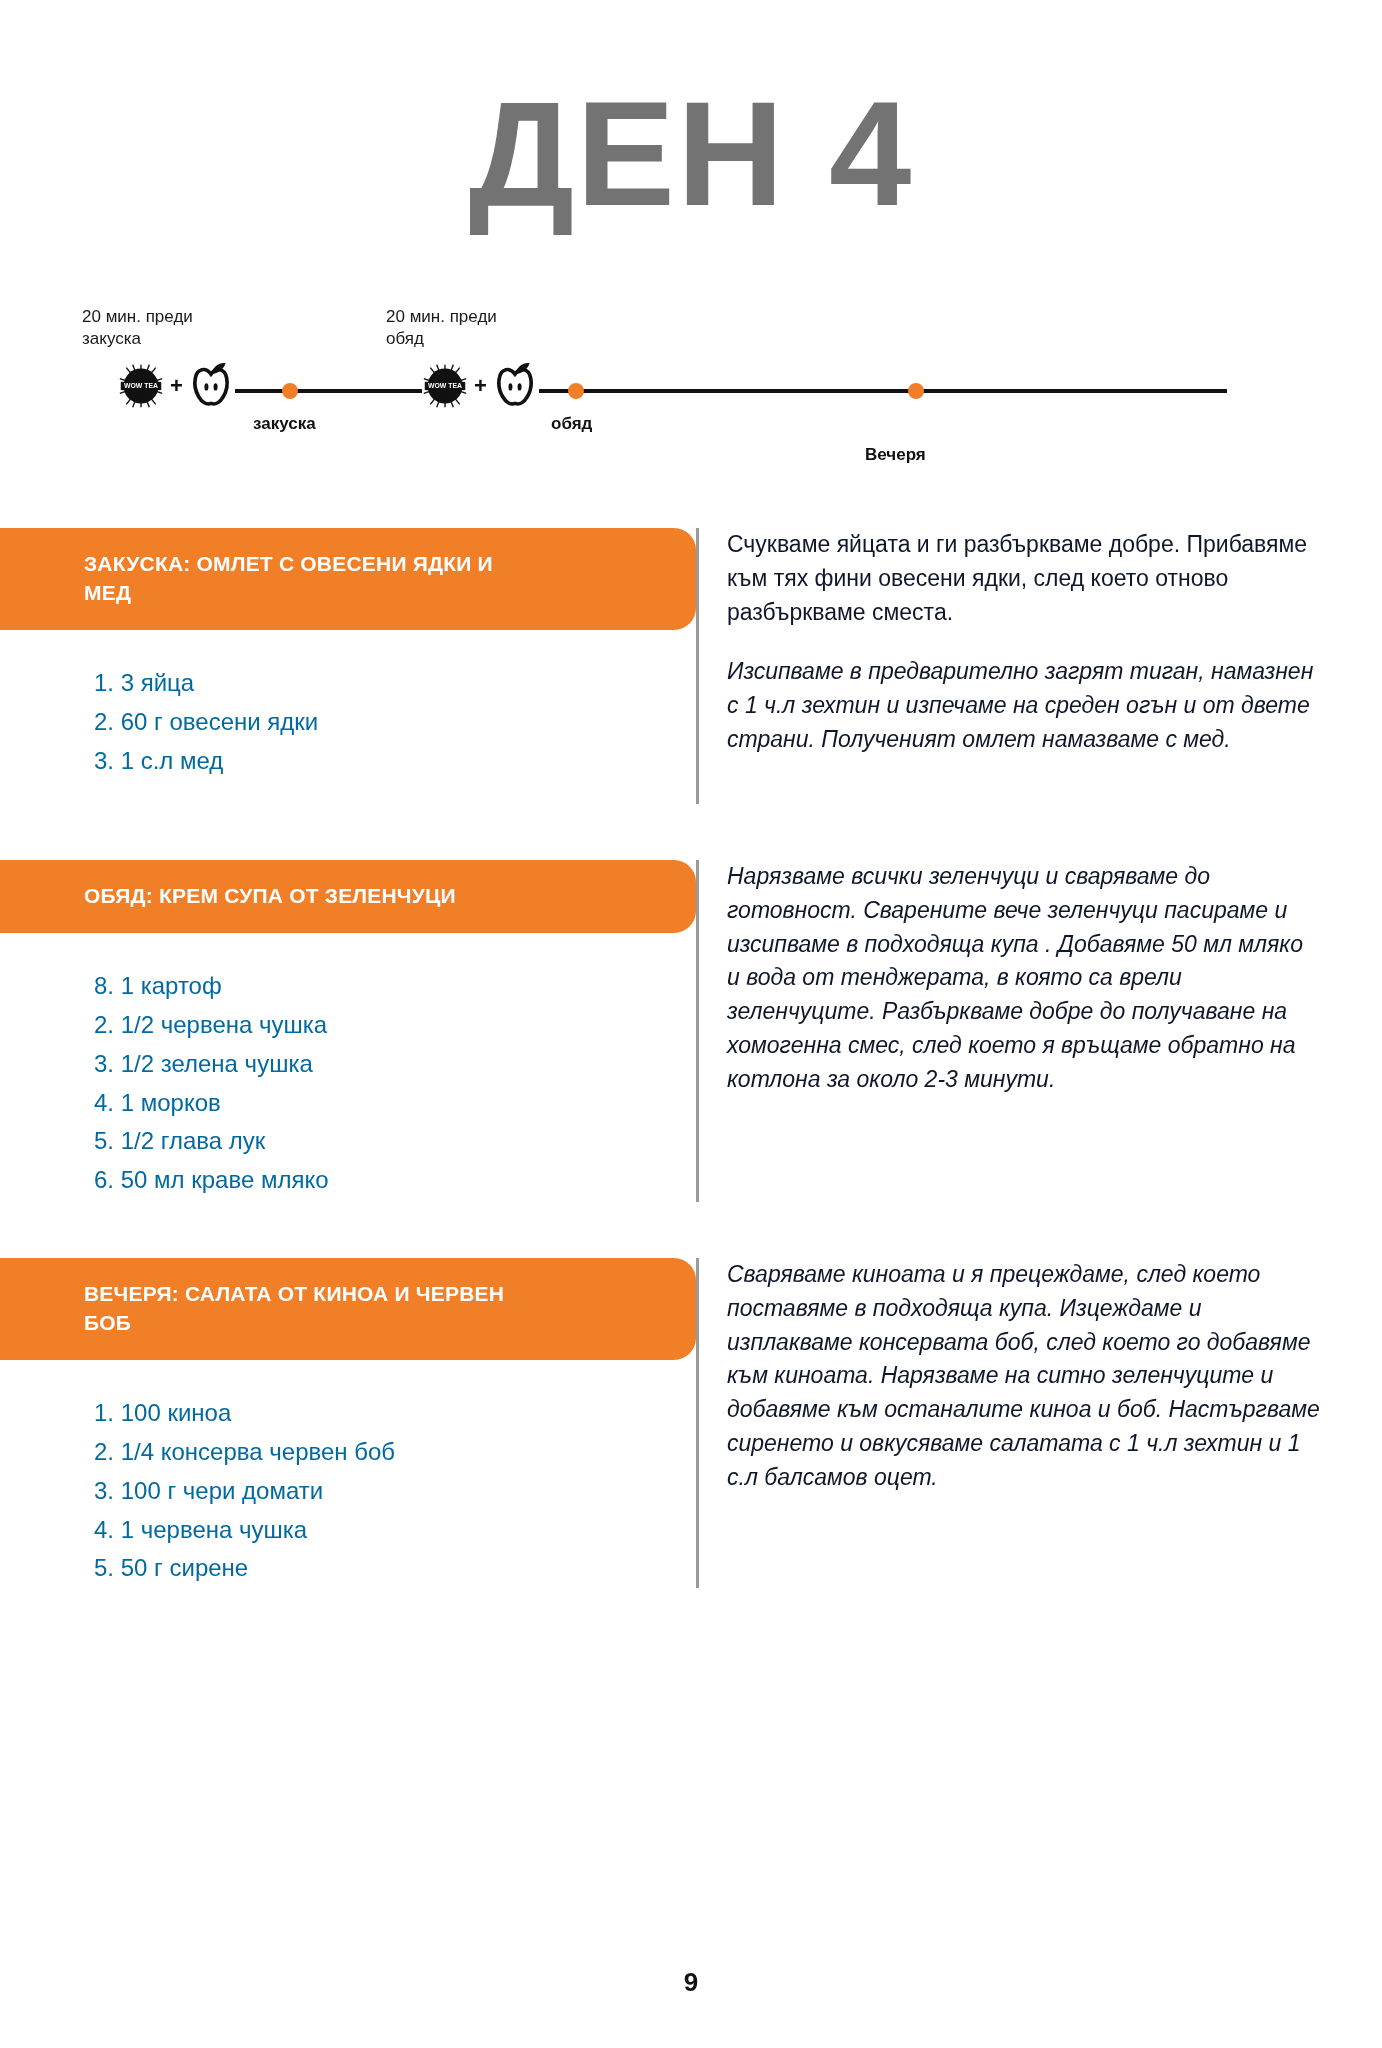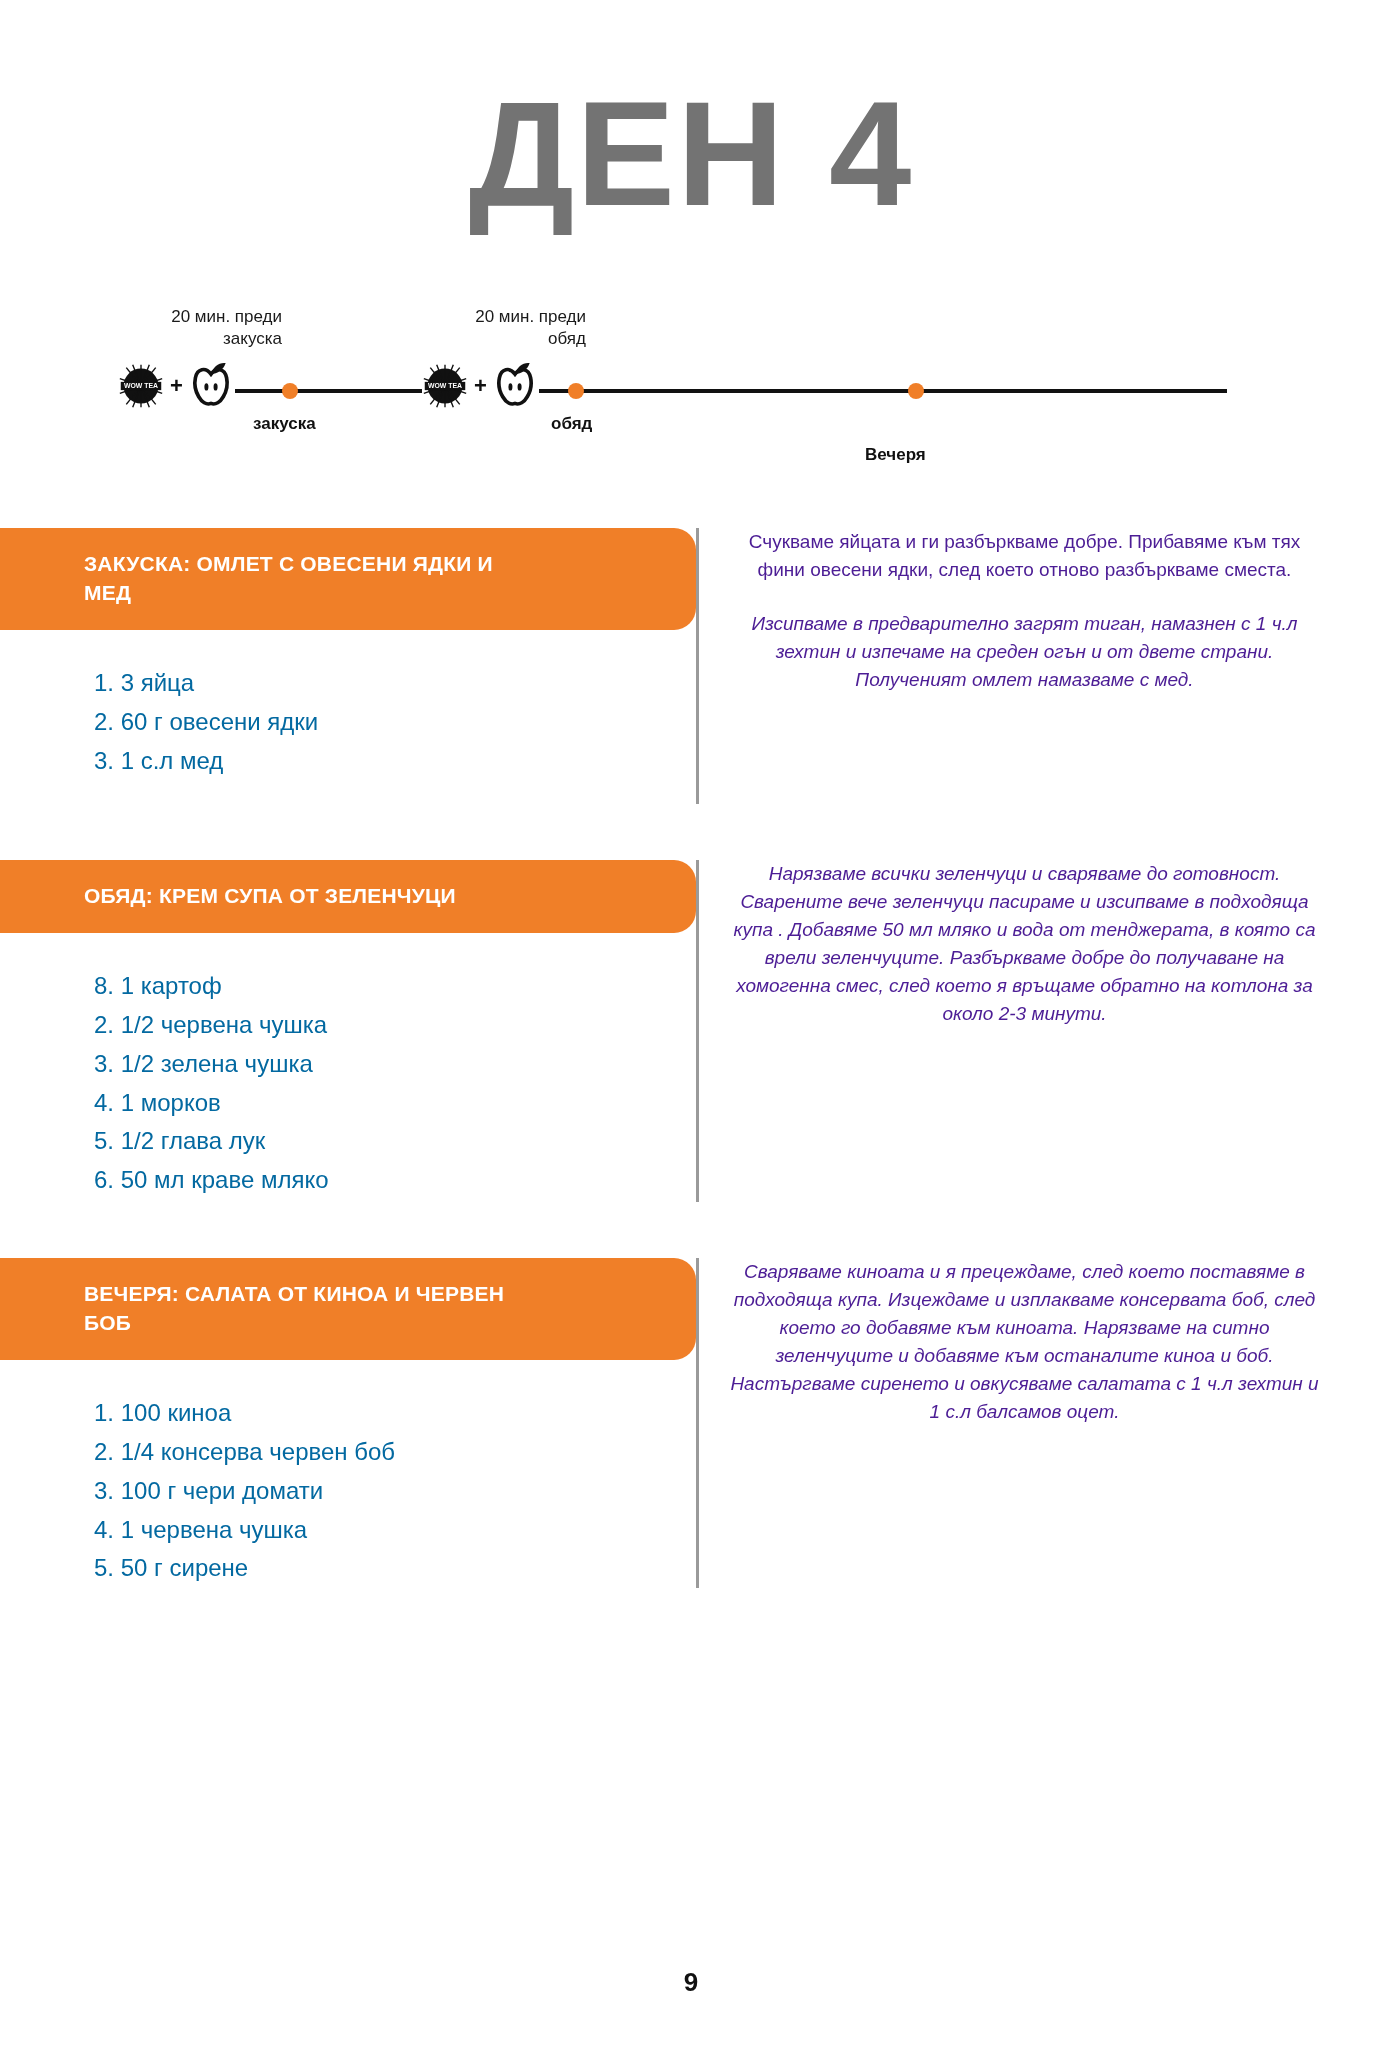--- a/index.html
+++ b/index.html
@@ -31,21 +31,21 @@
 
   
   .timeline-wrap {
     position: relative;
     margin: 78px 0 0 0;
     height: 150px;
   }
 
   .tl-caption {
     position: absolute;
-    text-align: right;
+    text-align: left;
     font-size: 17px;
     line-height: 1.32;
     color: #1a1a1a;
     width: 200px;
     font-family: "Liberation Sans", sans-serif;
   }
   .tl-caption-1 { left: 82px;  top: 0px; }
   .tl-caption-2 { left: 386px; top: 0px; }
 
   .tl-line {
@@ -153,26 +153,25 @@
 
   .meal-right {
     flex: 1;
     border-left: 3px solid #9a9a9a;
     padding: 0 60px 0 28px;
     margin-left: 0;
     align-self: stretch;
   }
 
   .instr-p {
-    font-size: 19px;
+    font-size: 23px;
     line-height: 1.47;
-    color: #4c1d95;
+    color: #0f172a;
     margin-bottom: 26px;
     font-family: "Liberation Sans", sans-serif;
-    text-align: center;
   }
   .instr-p:last-child { margin-bottom: 0; font-style: italic; }
 
   
   .meal-1 .meal-right { min-height: 276px; }
   .meal-2 .meal-right { min-height: 342px; }
   .meal-3 .meal-right { min-height: 330px; }
 
   
   .page-number {

